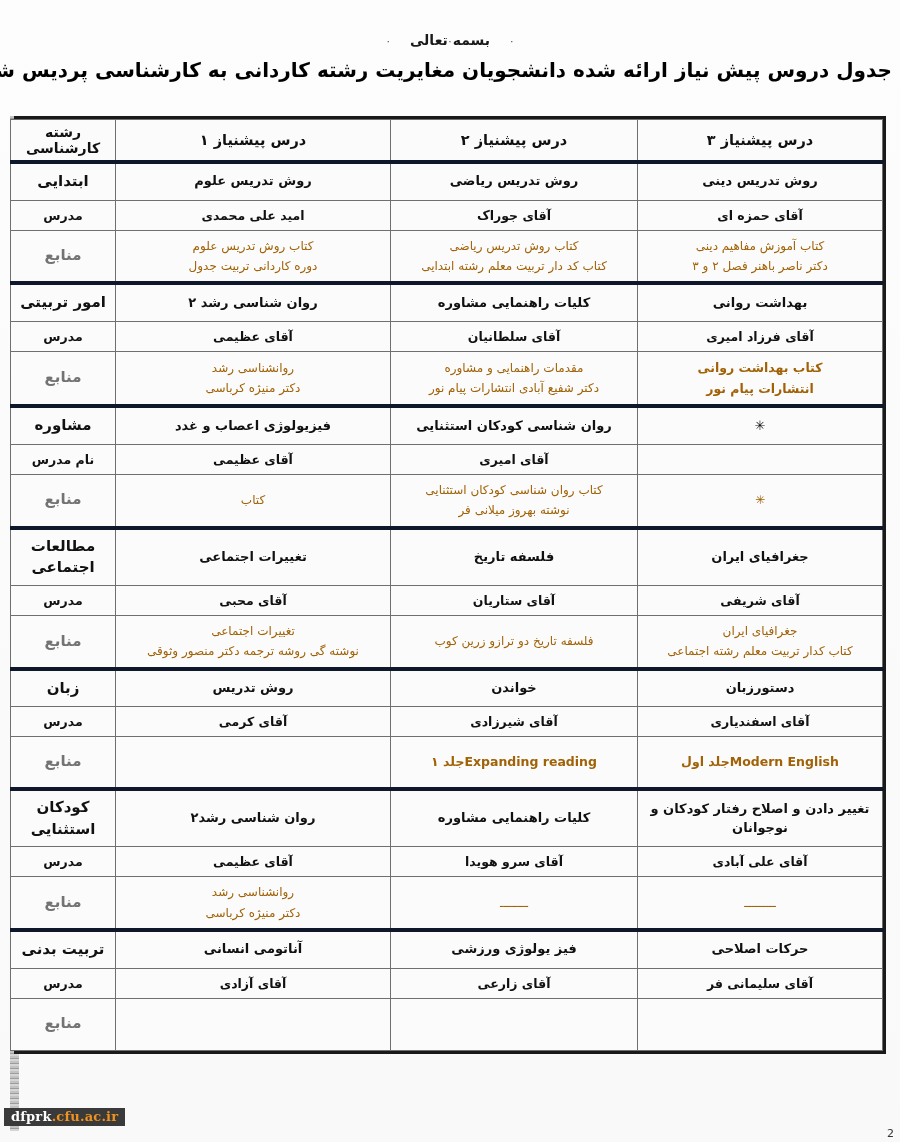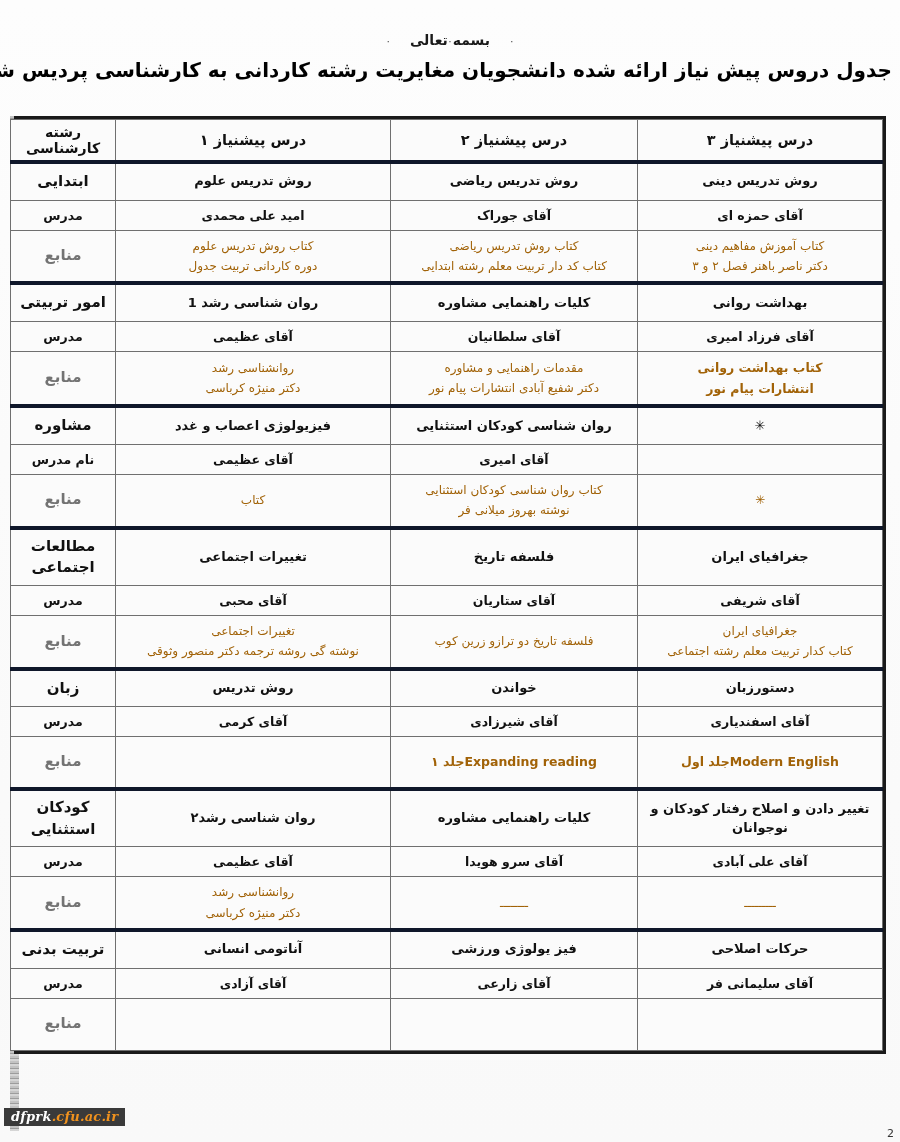--- a/index.html
+++ b/index.html
@@ -158,21 +158,20 @@
   tr.source-row td.strong-src { font-weight: bold; font-size: 12.5px; }
 
   
   .watermark {
     position: absolute;
     left: 4px;
     bottom: 16px;
     background: #3a3a3a;
     padding: 2px 7px 3px 7px;
     font-family: "DejaVu Serif", "Liberation Serif", serif;
-    font-style: italic;
     font-weight: bold;
     font-size: 13px;
     line-height: 1;
     letter-spacing: 0.2px;
     direction: ltr;
     white-space: nowrap;
   }
   .watermark .wm-a { color: #ffffff; }
   .watermark .wm-b { color: #f0921e; }
 
@@ -238,21 +237,21 @@
           </td>
           <td>
             <span class="ln">کتاب روش تدریس علوم</span>
             <span class="ln">دوره کاردانی تربیت جدول</span>
           </td>
           <td class="field-cell">منابع</td>
         </tr>
         <tr class="course-row block-start">
           <td>بهداشت روانی</td>
           <td>کلیات راهنمایی مشاوره</td>
-          <td>روان شناسی رشد 1</td>
+          <td>روان شناسی رشد ۲</td>
           <td class="field-cell">امور تربیتی</td>
         </tr>
         <tr class="teacher-row">
           <td>آقای فرزاد امیری</td>
           <td>آقای سلطانیان</td>
           <td>آقای عظیمی</td>
           <td class="field-cell">مدرس</td>
         </tr>
         <tr class="source-row">
           <td class="strong-src">

